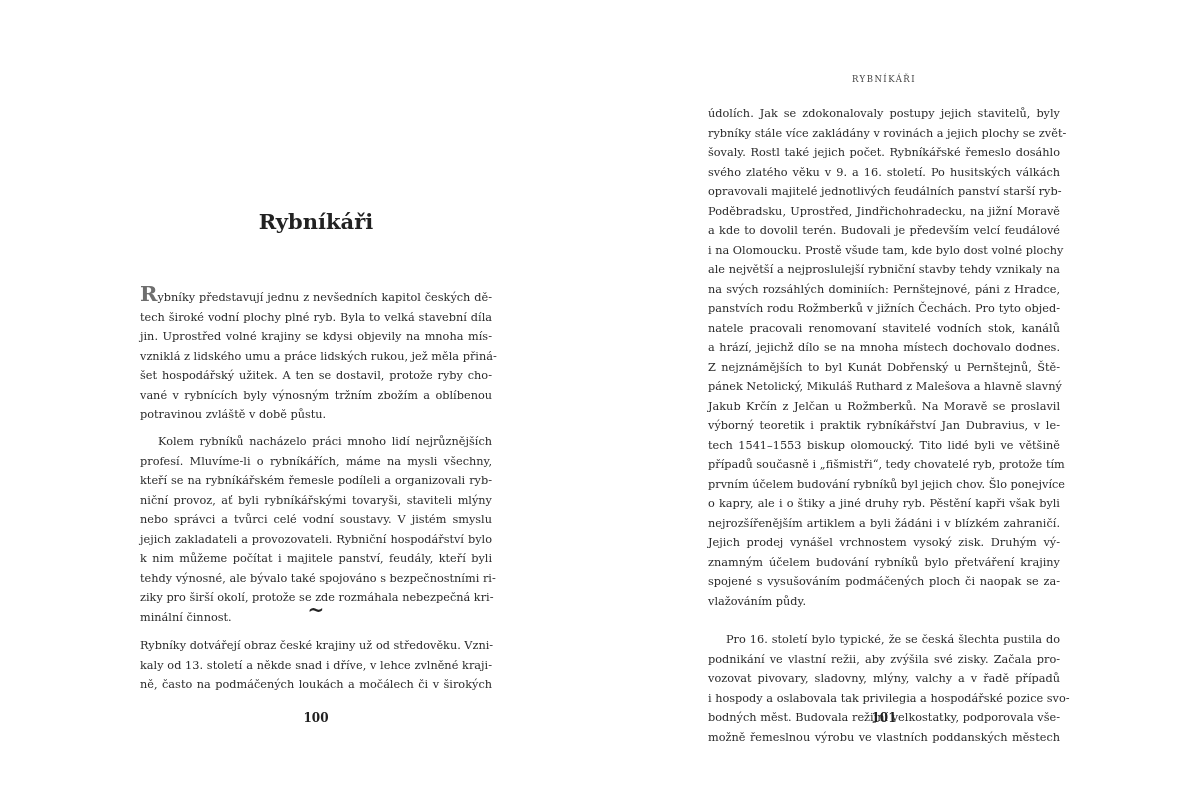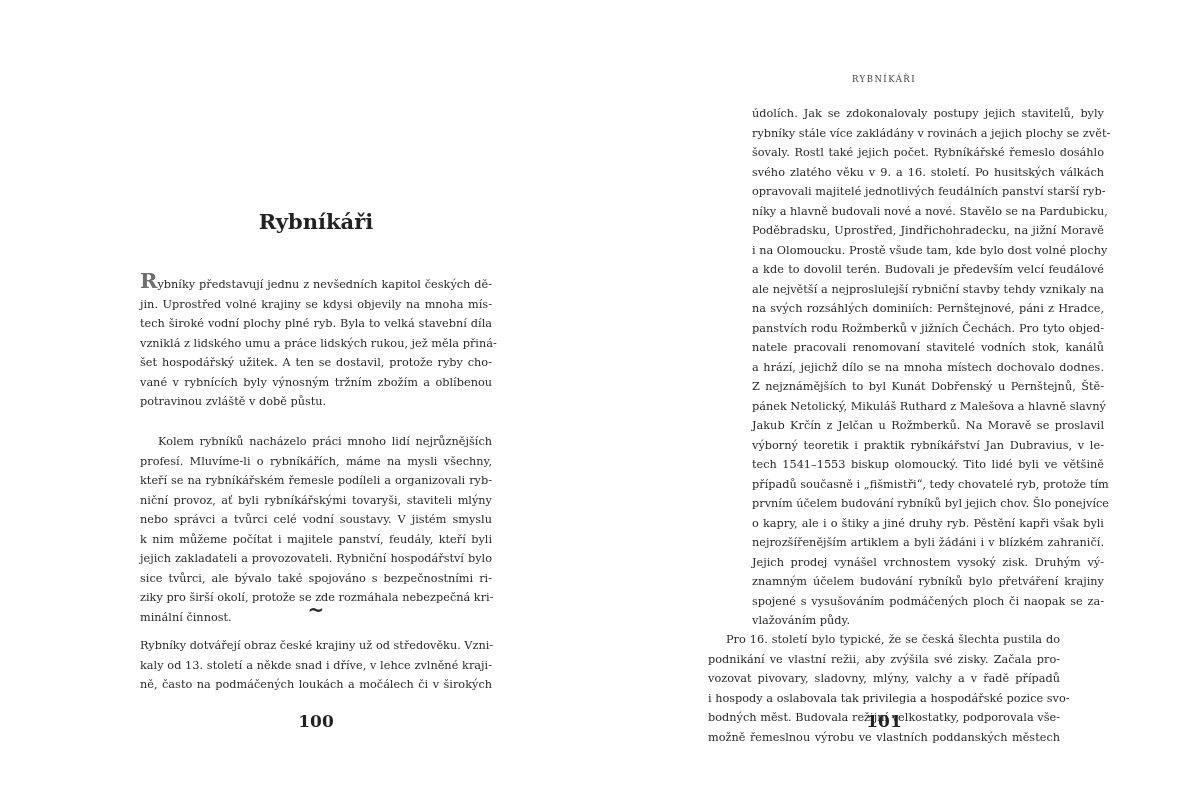--- a/index.html
+++ b/index.html
@@ -14,74 +14,73 @@
            font-family: "DejaVu Serif", serif; font-weight: bold; font-size: 21px; color: #222; }
   .text { position: absolute; left: 0; width: 352px; font-size: 11.3px; line-height: 19.5px;
           text-align: justify; hyphens: manual; }
   .line { display: block; text-align: justify; text-align-last: justify; white-space: nowrap; }
   .line.last { text-align-last: left; }
   .dropcap { font-family: "DejaVu Serif", serif; font-weight: bold; font-size: 21px; color: #6e6e6e;
              line-height: 10px; }
   .ornament { position: absolute; top: 598px; left: 0; width: 352px; text-align: center;
               font-size: 20px; font-weight: bold; color: #222; }
   .folio { position: absolute; top: 711px; left: 0; width: 352px; text-align: center;
-           font-size: 17px; font-weight: bold; color: #222; }
+           font-size: 12px; font-weight: bold; color: #222; }
 </style>
 </head>
 <body>
 
 <div class="page left">
   <div class="title">Rybníkáři</div>
 
-  <div class="text" style="top:275px;" id="lp1">
+  <div class="text" style="top:288px;" id="lp1">
       <span class="line"><span class="dropcap">R</span>ybníky představují jednu z nevšedních kapitol českých dě-</span>
+      <span class="line">tech široké vodní plochy plné ryb. Byla to velká stavební díla</span>
       <span class="line">jin. Uprostřed volné krajiny se kdysi objevily na mnoha mís-</span>
-      <span class="line">tech široké vodní plochy plné ryb. Byla to velká stavební díla</span>
       <span class="line">vzniklá z lidského umu a práce lidských rukou, jež měla přiná-</span>
       <span class="line">šet hospodářský užitek. A ten se dostavil, protože ryby cho-</span>
       <span class="line">vané v rybnících byly výnosným tržním zbožím a oblíbenou</span>
       <span class="line last">potravinou zvláště v době půstu.</span>
     </div>
   <div class="text" style="top:396px;margin-top:36px;" id="lp2">
       <span class="line" style="padding-left: 18px;">Kolem rybníků nacházelo práci mnoho lidí nejrůznějších</span>
       <span class="line">profesí. Mluvíme-li o rybníkářích, máme na mysli všechny,</span>
       <span class="line">kteří se na rybníkářském řemesle podíleli a organizovali ryb-</span>
       <span class="line">niční provoz, ať byli rybníkářskými tovaryši, staviteli mlýny</span>
       <span class="line">nebo správci a tvůrci celé vodní soustavy. V jistém smyslu</span>
+      <span class="line">jejich zakladateli a provozovateli. Rybniční hospodářství bylo</span>
       <span class="line">k nim můžeme počítat i majitele panství, feudály, kteří byli</span>
-      <span class="line">jejich zakladateli a provozovateli. Rybniční hospodářství bylo</span>
-      <span class="line">sice tvůrci, ale bývalo také spojováno s bezpečnostními ri-</span>
+      <span class="line">tehdy výnosné, ale bývalo také spojováno s bezpečnostními ri-</span>
       <span class="line">ziky pro širší okolí, protože se zde rozmáhala nebezpečná kri-</span>
       <span class="line last">minální činnost.</span>
     </div>
 
   <div class="ornament">~</div>
 
   <div class="text" style="top:636px;" id="lp3">
       <span class="line">Rybníky dotvářejí obraz české krajiny už od středověku. Vzni-</span>
       <span class="line">kaly od 13. století a někde snad i dříve, v lehce zvlněné kraji-</span>
       <span class="line">ně, často na podmáčených loukách a močálech či v širokých</span>
     </div>
 
   <div class="folio">100</div>
 </div>
 
 <div class="page right">
   <div class="running-head">RYBNÍKÁŘI</div>
 
-  <div class="text" style="top:104px;margin-left:44px;" id="rp1">
+  <div class="text" style="top:104px;" id="rp1">
       <span class="line">údolích. Jak se zdokonalovaly postupy jejich stavitelů, byly</span>
       <span class="line">rybníky stále více zakládány v rovinách a jejich plochy se zvět-</span>
       <span class="line">šovaly. Rostl také jejich počet. Rybníkářské řemeslo dosáhlo</span>
       <span class="line">svého zlatého věku v 9. a 16. století. Po husitských válkách</span>
       <span class="line">opravovali majitelé jednotlivých feudálních panství starší ryb-</span>
-      <span class="line">níky a hlavně budovali nové a nové. Stavělo se na Pardubicku,</span>
       <span class="line">Poděbradsku, Uprostřed, Jindřichohradecku, na jižní Moravě</span>
+      <span class="line">a kde to dovolil terén. Budovali je především velcí feudálové</span>
       <span class="line">i na Olomoucku. Prostě všude tam, kde bylo dost volné plochy</span>
-      <span class="line">a kde to dovolil terén. Budovali je především velcí feudálové</span>
       <span class="line">ale největší a nejproslulejší rybniční stavby tehdy vznikaly na</span>
       <span class="line">na svých rozsáhlých dominiích: Pernštejnové, páni z Hradce,</span>
       <span class="line">panstvích rodu Rožmberků v jižních Čechách. Pro tyto objed-</span>
       <span class="line">natele pracovali renomovaní stavitelé vodních stok, kanálů</span>
       <span class="line">a hrází, jejichž dílo se na mnoha místech dochovalo dodnes.</span>
       <span class="line">Z nejznámějších to byl Kunát Dobřenský u Pernštejnů, Ště-</span>
       <span class="line">pánek Netolický, Mikuláš Ruthard z Malešova a hlavně slavný</span>
       <span class="line">Jakub Krčín z Jelčan u Rožmberků. Na Moravě se proslavil</span>
       <span class="line">výborný teoretik i praktik rybníkářství Jan Dubravius, v le-</span>
       <span class="line">tech 1541–1553 biskup olomoucký. Tito lidé byli ve většině</span>

